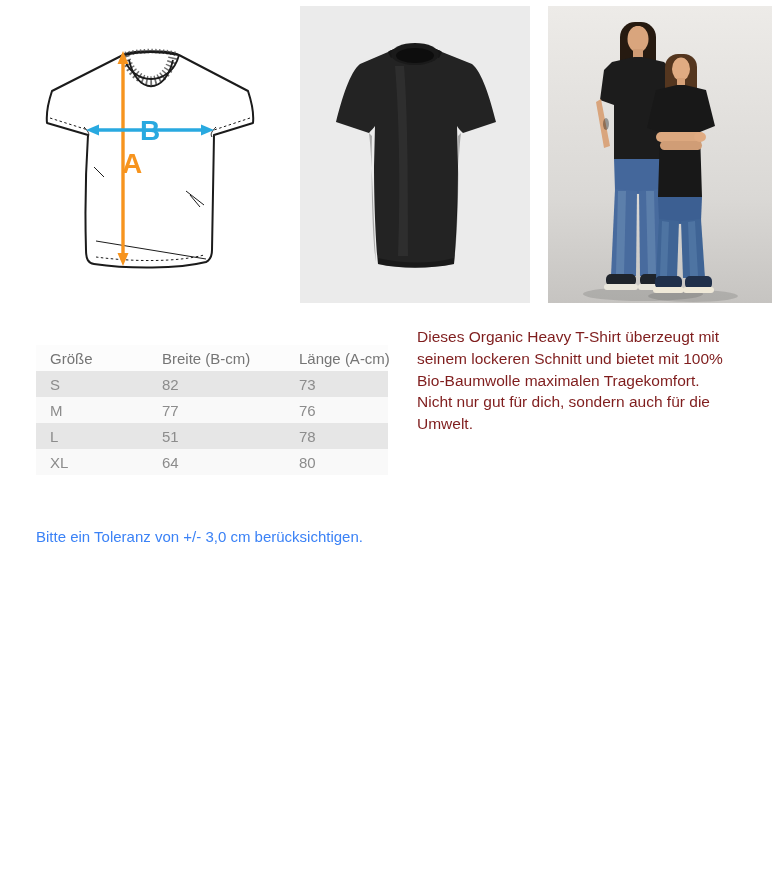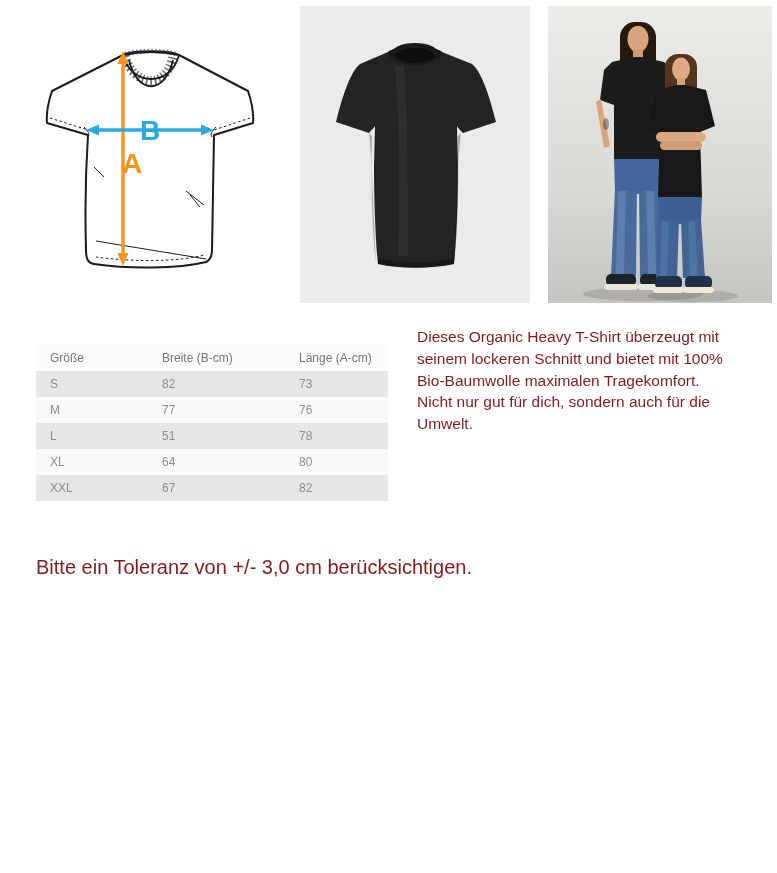--- a/index.html
+++ b/index.html
@@ -7,28 +7,28 @@
     position:relative;width:777px;height:873px;background:#ffffff;
     font-family:"Liberation Sans","DejaVu Sans",sans-serif;overflow:hidden;
   }
   
   .diagram-box{position:absolute;left:38px;top:45px;width:224px;height:225px;}
   .product-box{position:absolute;left:300px;top:6px;width:230px;height:297px;background:#ebebeb;}
   .models-box{position:absolute;left:548px;top:6px;width:224px;height:297px;}
   .diagram-box svg,.product-box svg,.models-box svg{display:block;width:100%;height:100%;}
 
   
-  .size-table{position:absolute;left:36px;top:345px;width:352px;font-size:12px;color:#8c8c8c;}
+  .size-table{position:absolute;left:36px;top:345px;width:352px;font-size:15px;color:#8c8c8c;}
   .t-row{display:grid;grid-template-columns:112px 137px 103px;align-items:center;height:26px;}
   .t-row > div{padding-left:14px;white-space:nowrap;}
   .t-head{background:#fcfcfc;color:#757575;}
   .t-odd{background:#e6e6e6;}
   .t-even{background:#f9f9f9;}
 
-  .tolerance{position:absolute;left:36px;top:556px;font-size:20px;color:#7f1d1d;}
+  .tolerance{position:absolute;left:36px;top:528px;font-size:15px;color:#3b82f6;}
 
   
   .description{position:absolute;left:417px;top:326px;width:356px;font-size:15.5px;
     line-height:21.8px;color:#7f1d1d;}
   .description .para{white-space:pre-wrap;margin:0 0 22px 0;}
   .description .specs{white-space:pre-wrap;margin-top:26px;}
 </style>
 </head>
 <body>
 
@@ -180,25 +180,20 @@
     <div class="t-row t-odd">
       <div>L</div>
       <div>51</div>
       <div>78</div>
     </div>
     <div class="t-row t-even">
       <div>XL</div>
       <div>64</div>
       <div>80</div>
     </div>
-    <div class="t-row t-odd">
-      <div>XXL</div>
-      <div>67</div>
-      <div>82</div>
-    </div>
   </div>
 
   <div class="tolerance">Bitte ein Toleranz von +/- 3,0 cm berücksichtigen.</div>
 
   <div class="description">
     <p class="para">Dieses Organic Heavy T-Shirt überzeugt mit
 seinem lockeren Schnitt und bietet mit 100%
 Bio-Baumwolle maximalen Tragekomfort.
 Nicht nur gut für dich, sondern auch für die
 Umwelt.</p>

